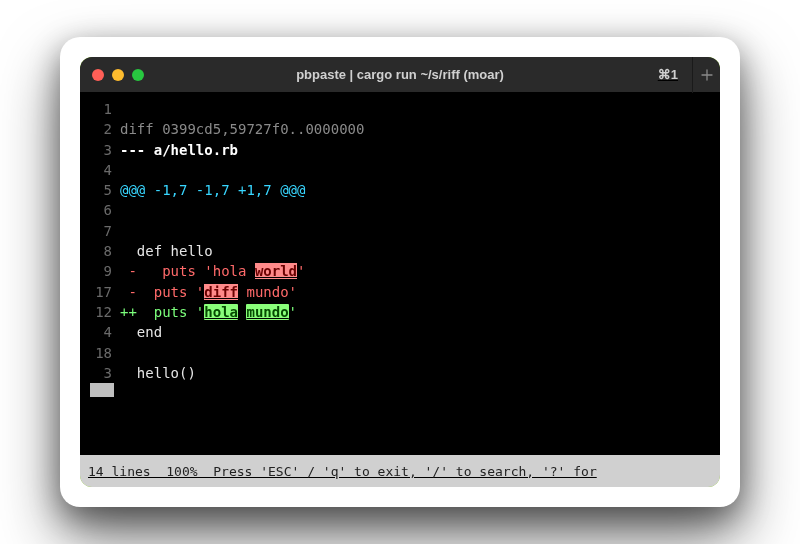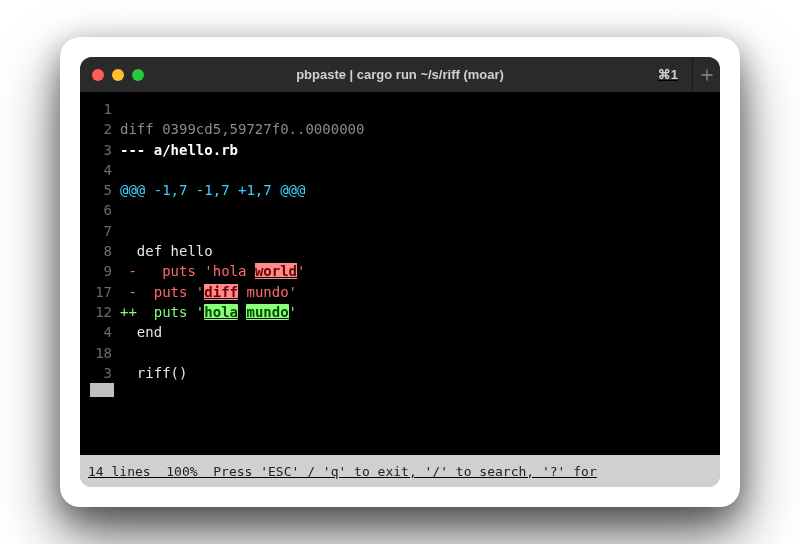--- a/index.html
+++ b/index.html
@@ -163,20 +163,20 @@
       <div class="line"><span class="gutter">4</span></div>
       <div class="line"><span class="gutter">5</span><span class="code cyan">@@@ -1,7 -1,7 +1,7 @@@</span></div>
       <div class="line"><span class="gutter">6</span></div>
       <div class="line"><span class="gutter">7</span><span class="code"> </span></div>
       <div class="line"><span class="gutter">8</span><span class="code white">  def hello</span></div>
       <div class="line"><span class="gutter">9</span><span class="code"><span class="red"> -</span><span class="red">   puts '</span><span class="red">hola </span><span class="hl-red">world</span><span class="red">'</span></span></div>
       <div class="line"><span class="gutter">17</span><span class="code"><span class="red"> - </span><span class="red"> puts '</span><span class="hl-red">diff</span><span class="red"> mundo</span><span class="red">'</span></span></div>
       <div class="line"><span class="gutter">12</span><span class="code"><span class="green">++</span><span class="green">  puts '</span><span class="hl-green">hola</span><span class="green"> </span><span class="hl-green">mundo</span><span class="green">'</span></span></div>
       <div class="line"><span class="gutter">4</span><span class="code white">  end</span></div>
       <div class="line"><span class="gutter">18</span><span class="code"> </span></div>
-      <div class="line"><span class="gutter">3</span><span class="code white">  riff()</span></div>
+      <div class="line"><span class="gutter">3</span><span class="code white">  hello()</span></div>
       <div class="line"><span class="cursor-block"></span></div>
     </div>
 
     <div class="statusbar">14 lines  100%  Press 'ESC' / 'q' to exit, '/' to search, '?' for</div>
 
   </div>
 </div>
 
 </body></html>

